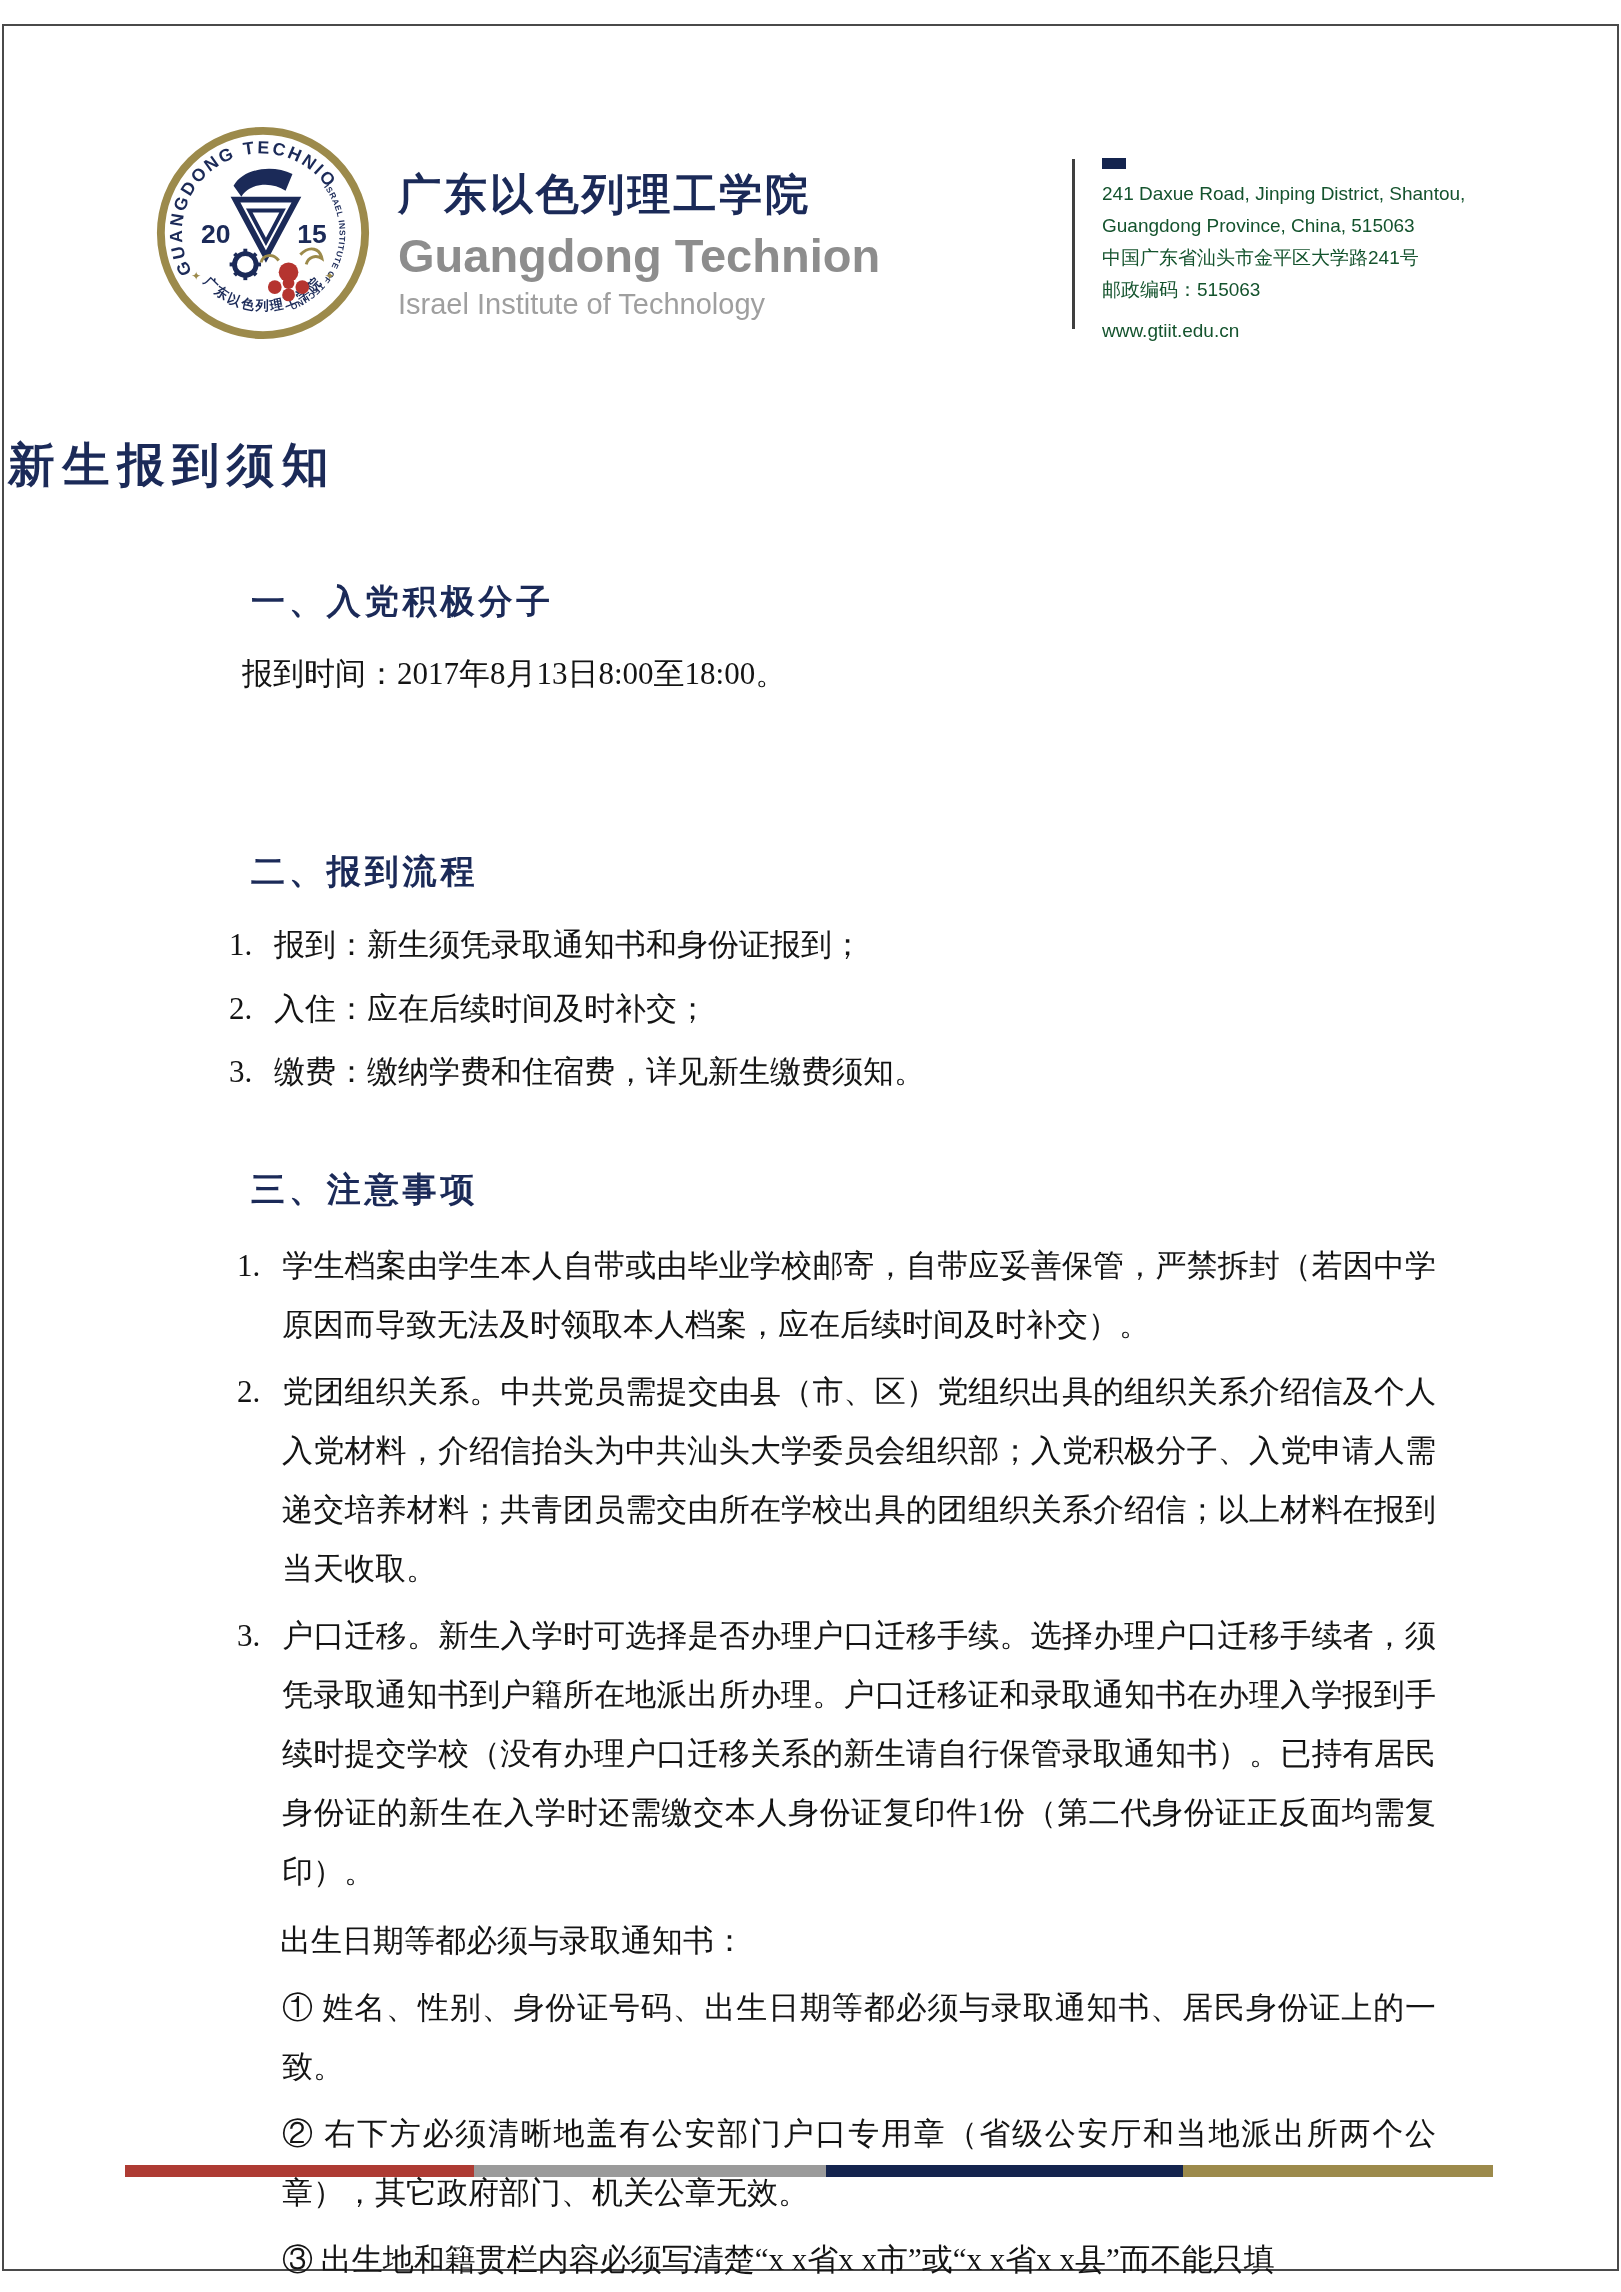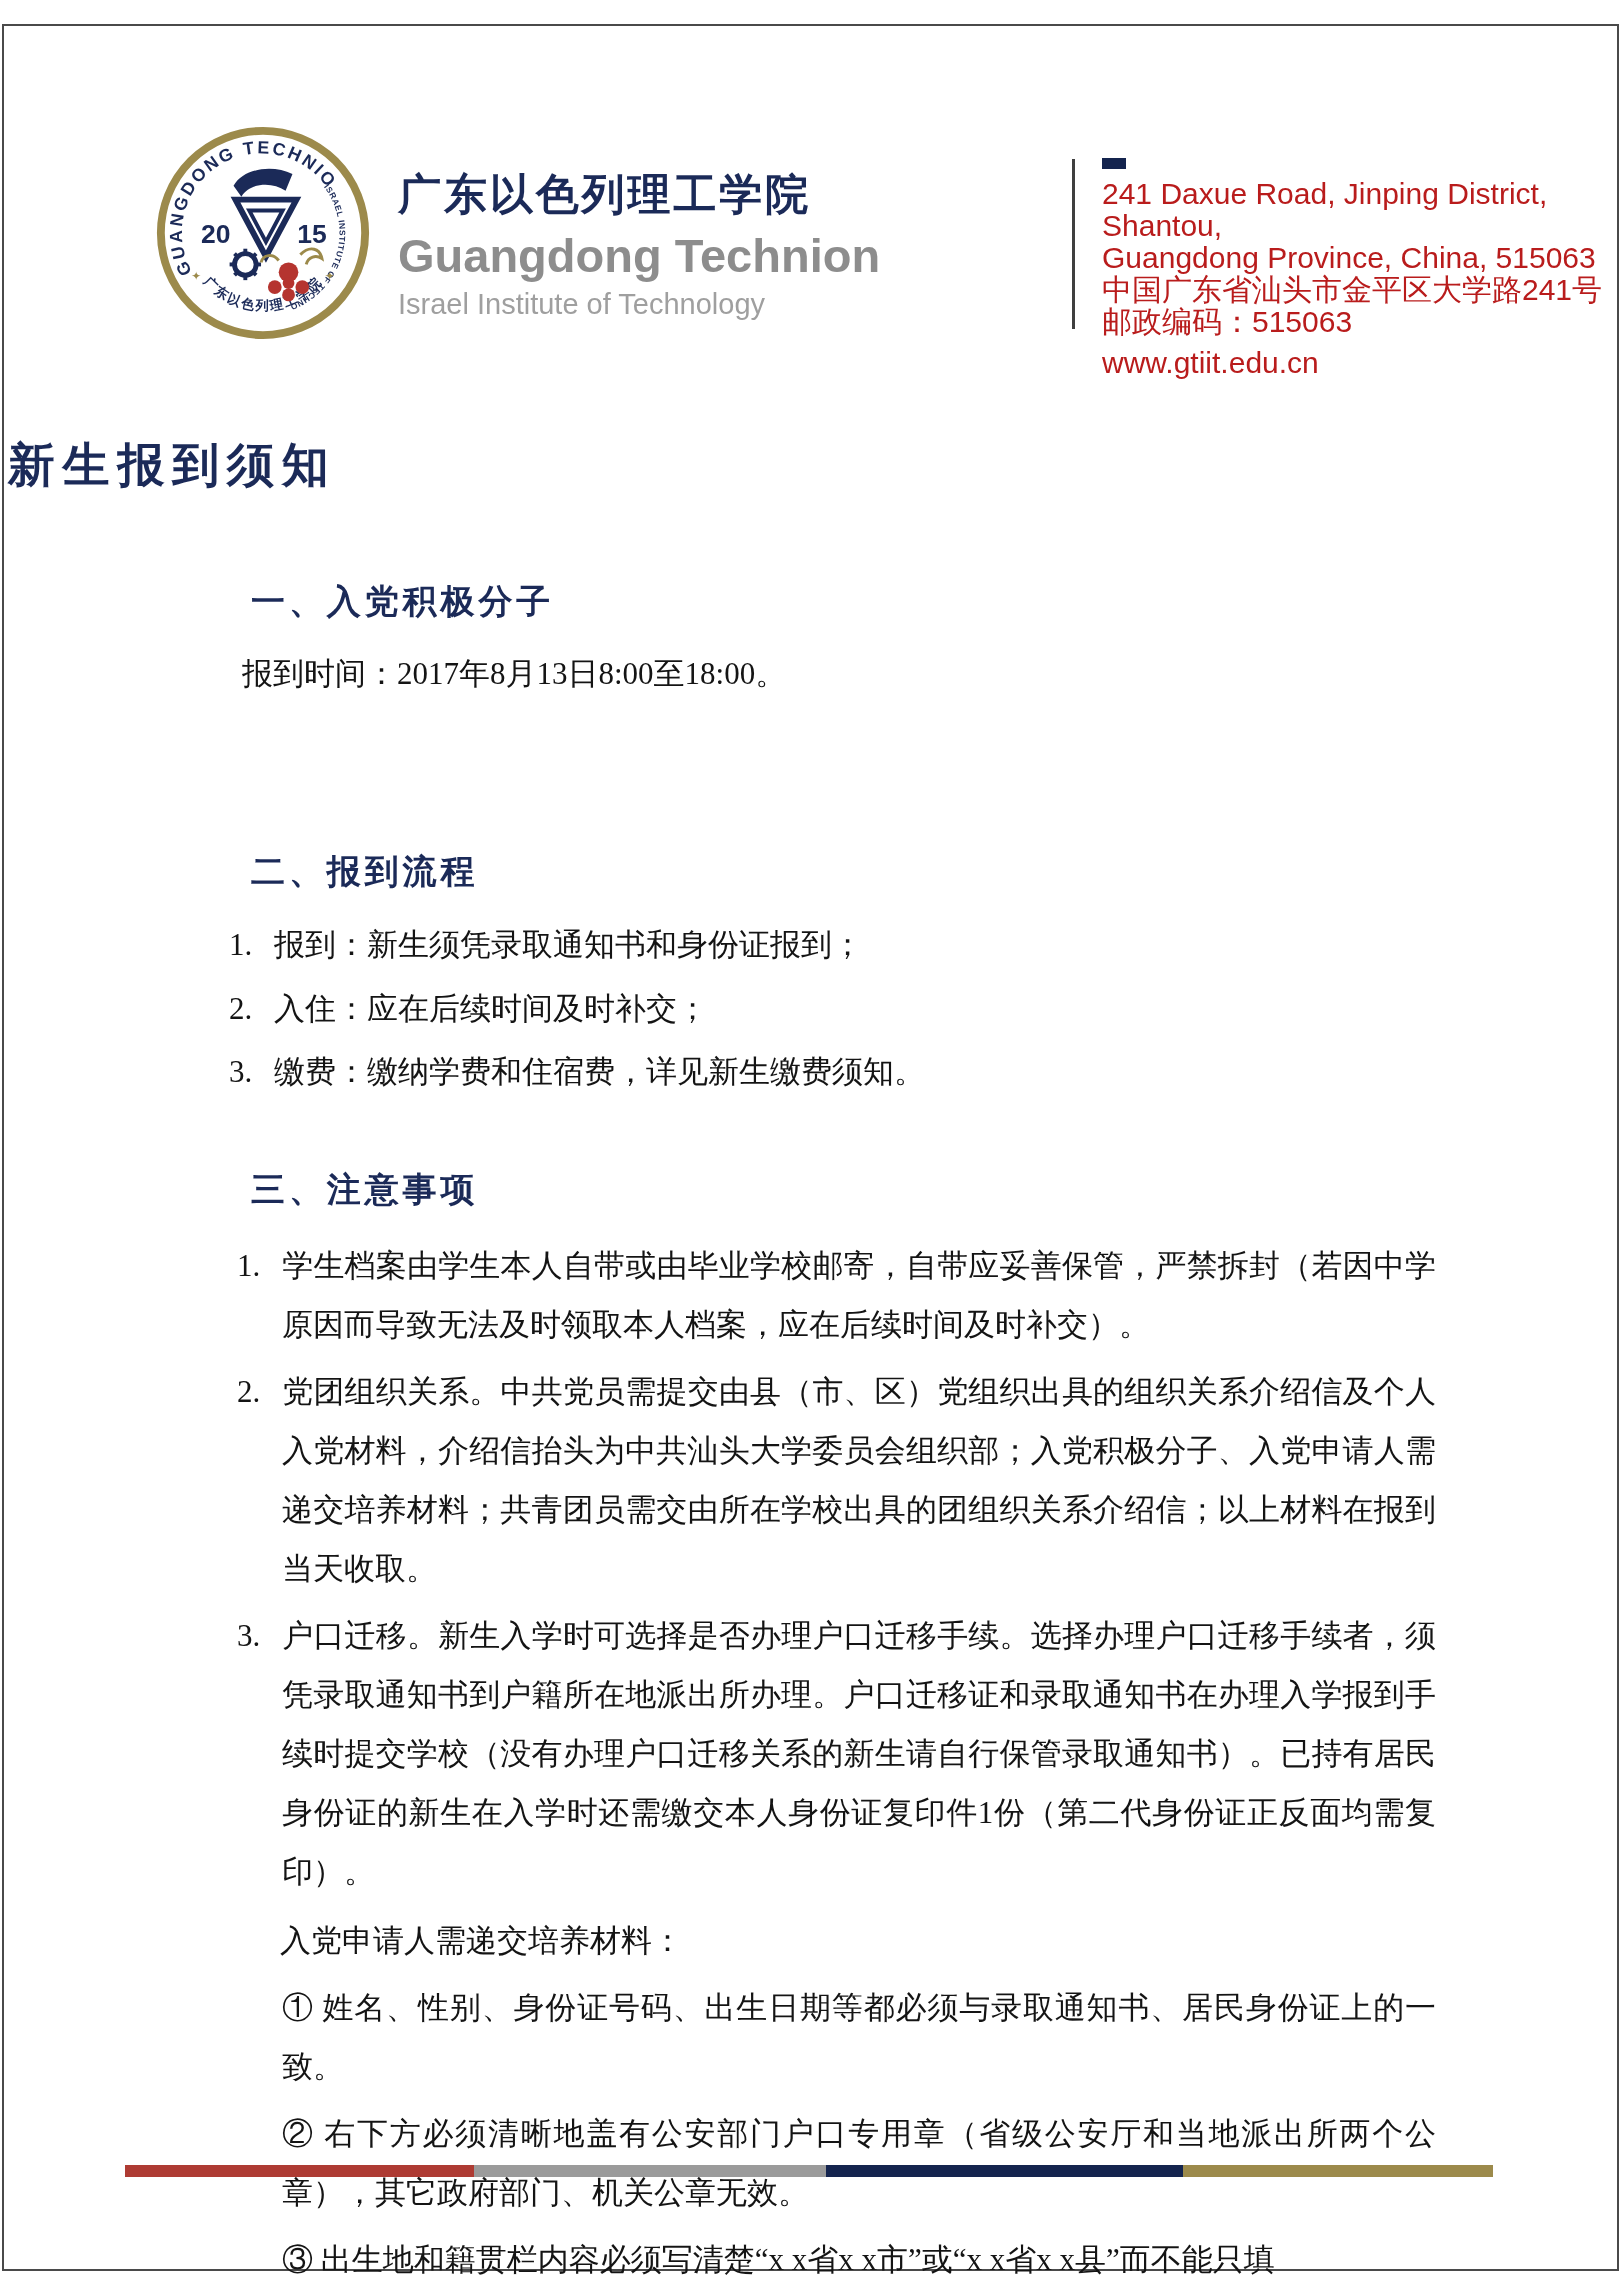--- a/index.html
+++ b/index.html
@@ -11,21 +11,21 @@
   
   .logo-svg{position:absolute;left:153px;top:123px;}
   .org-names{position:absolute;left:398px;top:173px;font-family:"Liberation Sans", sans-serif;}
   .org-zh{font-size:43px;font-weight:bold;color:#1b2a58;letter-spacing:2.9px;line-height:1;}
   .org-en{margin-top:15.7px;font-size:47px;font-weight:bold;color:#8d8d8d;letter-spacing:0px;line-height:1;}
   .org-en-sub{margin-top:11.8px;font-size:29px;color:#9f9f9f;line-height:1;}
 
   .hdr-divider{position:absolute;left:1072px;top:159px;width:2.9px;height:170px;background:#3f3f3f;}
   .hdr-dash{position:absolute;left:1102px;top:158px;width:23.5px;height:10.8px;background:#14244e;}
   .address{position:absolute;left:1102px;top:178px;font-family:"Liberation Sans", sans-serif;
-        font-size:30px;color:#b91c1c;line-height:32px;}
+        font-size:19px;color:#14532d;line-height:32px;}
   .address .website{margin-top:8.8px;}
 
   
   .doc-title{position:absolute;left:0;top:434px;width:1621px;
         font-family:"Liberation Sans", sans-serif;font-weight:bold;font-size:47px;
         color:#1b2a58;letter-spacing:7.8px;padding-left:7.8px;box-sizing:border-box;}
 
   
   .sec-heading{position:absolute;left:251px;font-family:"Liberation Sans", sans-serif;
         font-weight:bold;font-size:34px;color:#1b2a58;letter-spacing:3.9px;line-height:1;}
@@ -147,21 +147,21 @@
   <div class="s3-body">
     <p class="li">
       <span class="num">1.</span><span>学生档案由学生本人自带或由毕业学校邮寄，自带应妥善保管，严禁拆封（若因中学原因而导致无法及时领取本人档案，应在后续时间及时补交）。</span>
     </p>
     <p class="li">
       <span class="num">2.</span><span>党团组织关系。中共党员需提交由县（市、区）党组织出具的组织关系介绍信及个人入党材料，介绍信抬头为中共汕头大学委员会组织部；入党积极分子、入党申请人需递交培养材料；共青团员需交由所在学校出具的团组织关系介绍信；以上材料在报到当天收取。</span>
     </p>
     <p class="li">
       <span class="num">3.</span><span>户口迁移。新生入学时可选择是否办理户口迁移手续。选择办理户口迁移手续者，须凭录取通知书到户籍所在地派出所办理。户口迁移证和录取通知书在办理入学报到手续时提交学校（没有办理户口迁移关系的新生请自行保管录取通知书）。已持有居民身份证的新生在入学时还需缴交本人身份证复印件1份（第二代身份证正反面均需复印）。</span>
     </p>
-    <p class="note-title">入党申请人需递交培养材料：</p>
+    <p class="note-title">出生日期等都必须与录取通知书：</p>
     <p class="note">① 姓名、性别、身份证号码、出生日期等都必须与录取通知书、居民身份证上的一致。</p>
     <p class="note">② 右下方必须清晰地盖有公安部门户口专用章（省级公安厅和当地派出所两个公章），其它政府部门、机关公章无效。</p>
     <p class="note">③ 出生地和籍贯栏内容必须写清楚“x x省x x市”或“x x省x x县”而不能只填</p>
   </div>
 
   <div class="footer-bar">
     <div class="seg seg1" style="background: rgb(174, 59, 51);"></div>
     <div class="seg seg2" style="background: rgb(155, 155, 155);"></div>
     <div class="seg seg3" style="background: rgb(20, 36, 78);"></div>
     <div class="seg seg4" style="background: rgb(156, 138, 75);"></div>

